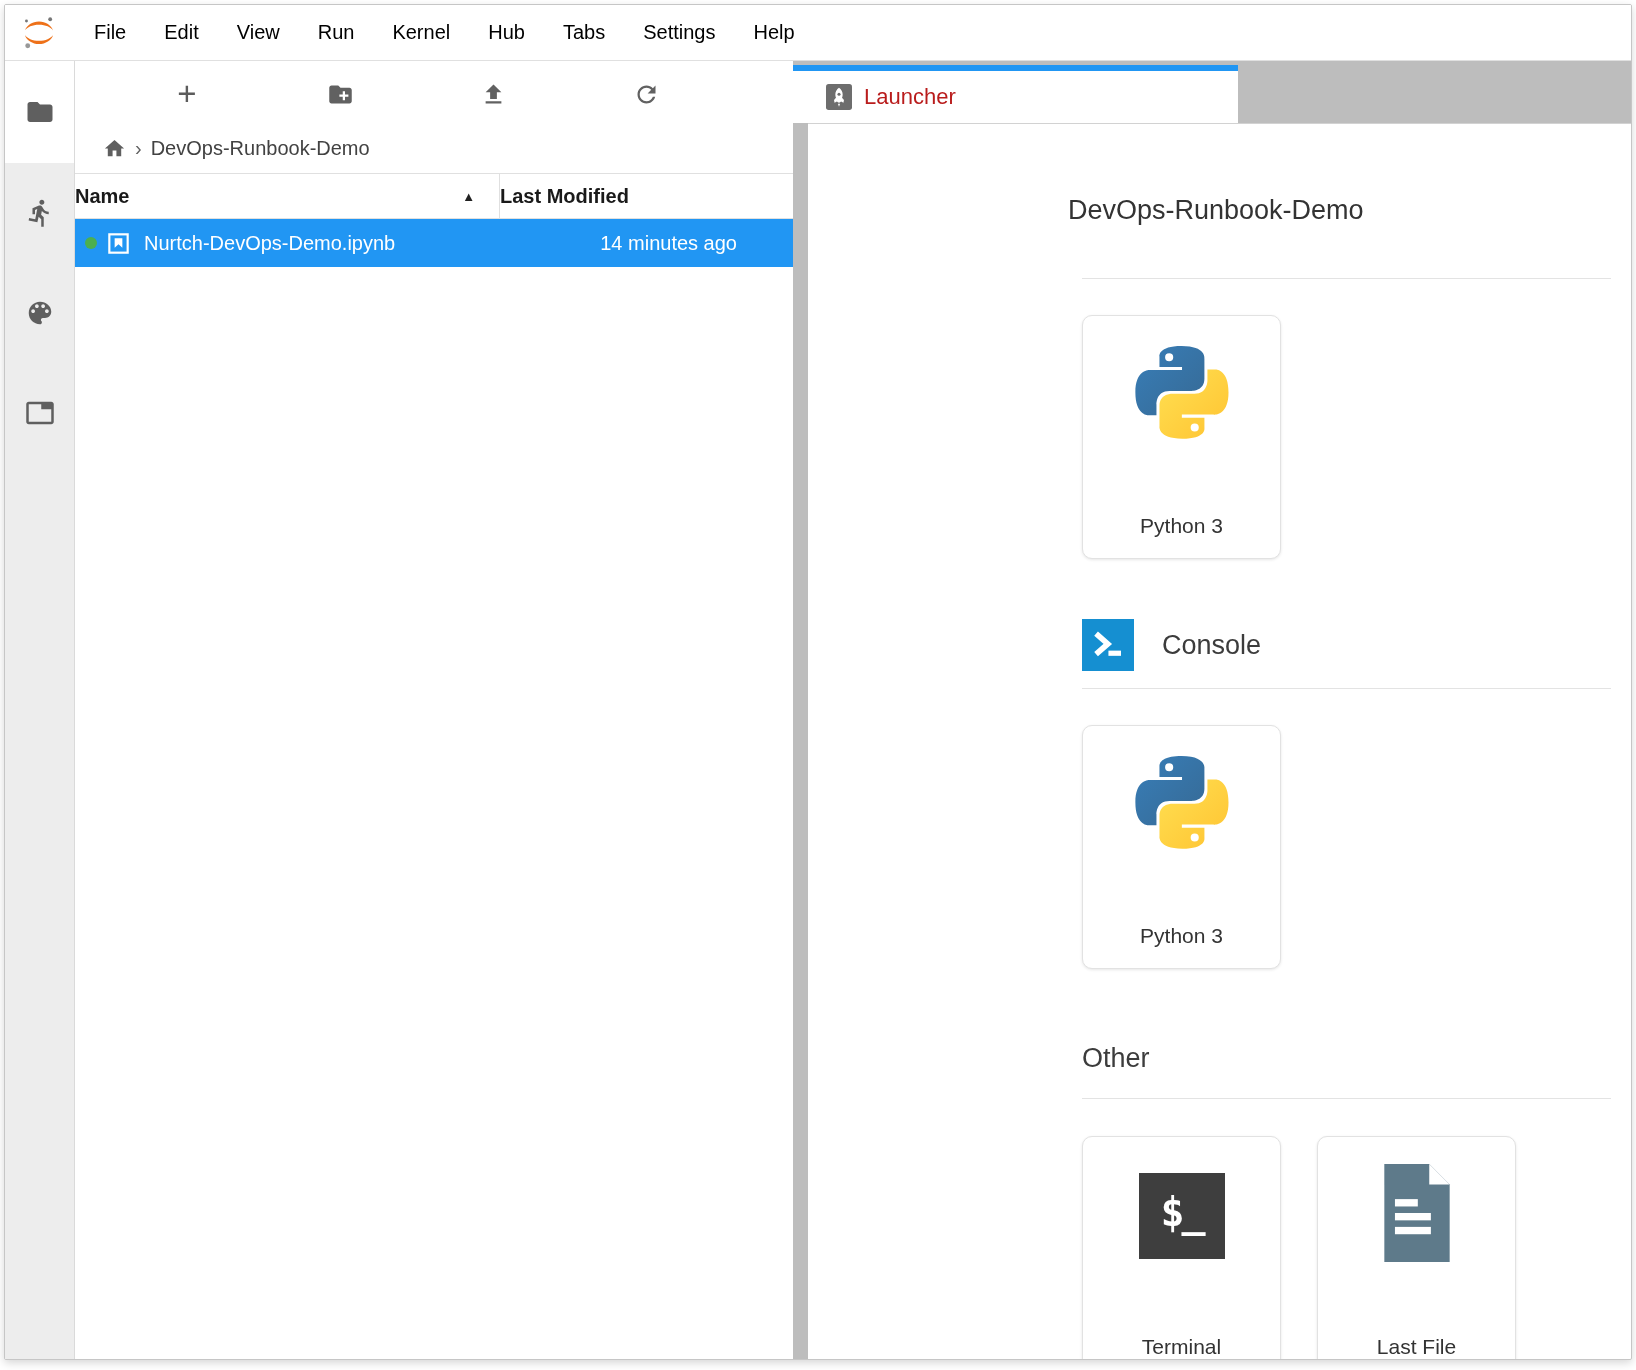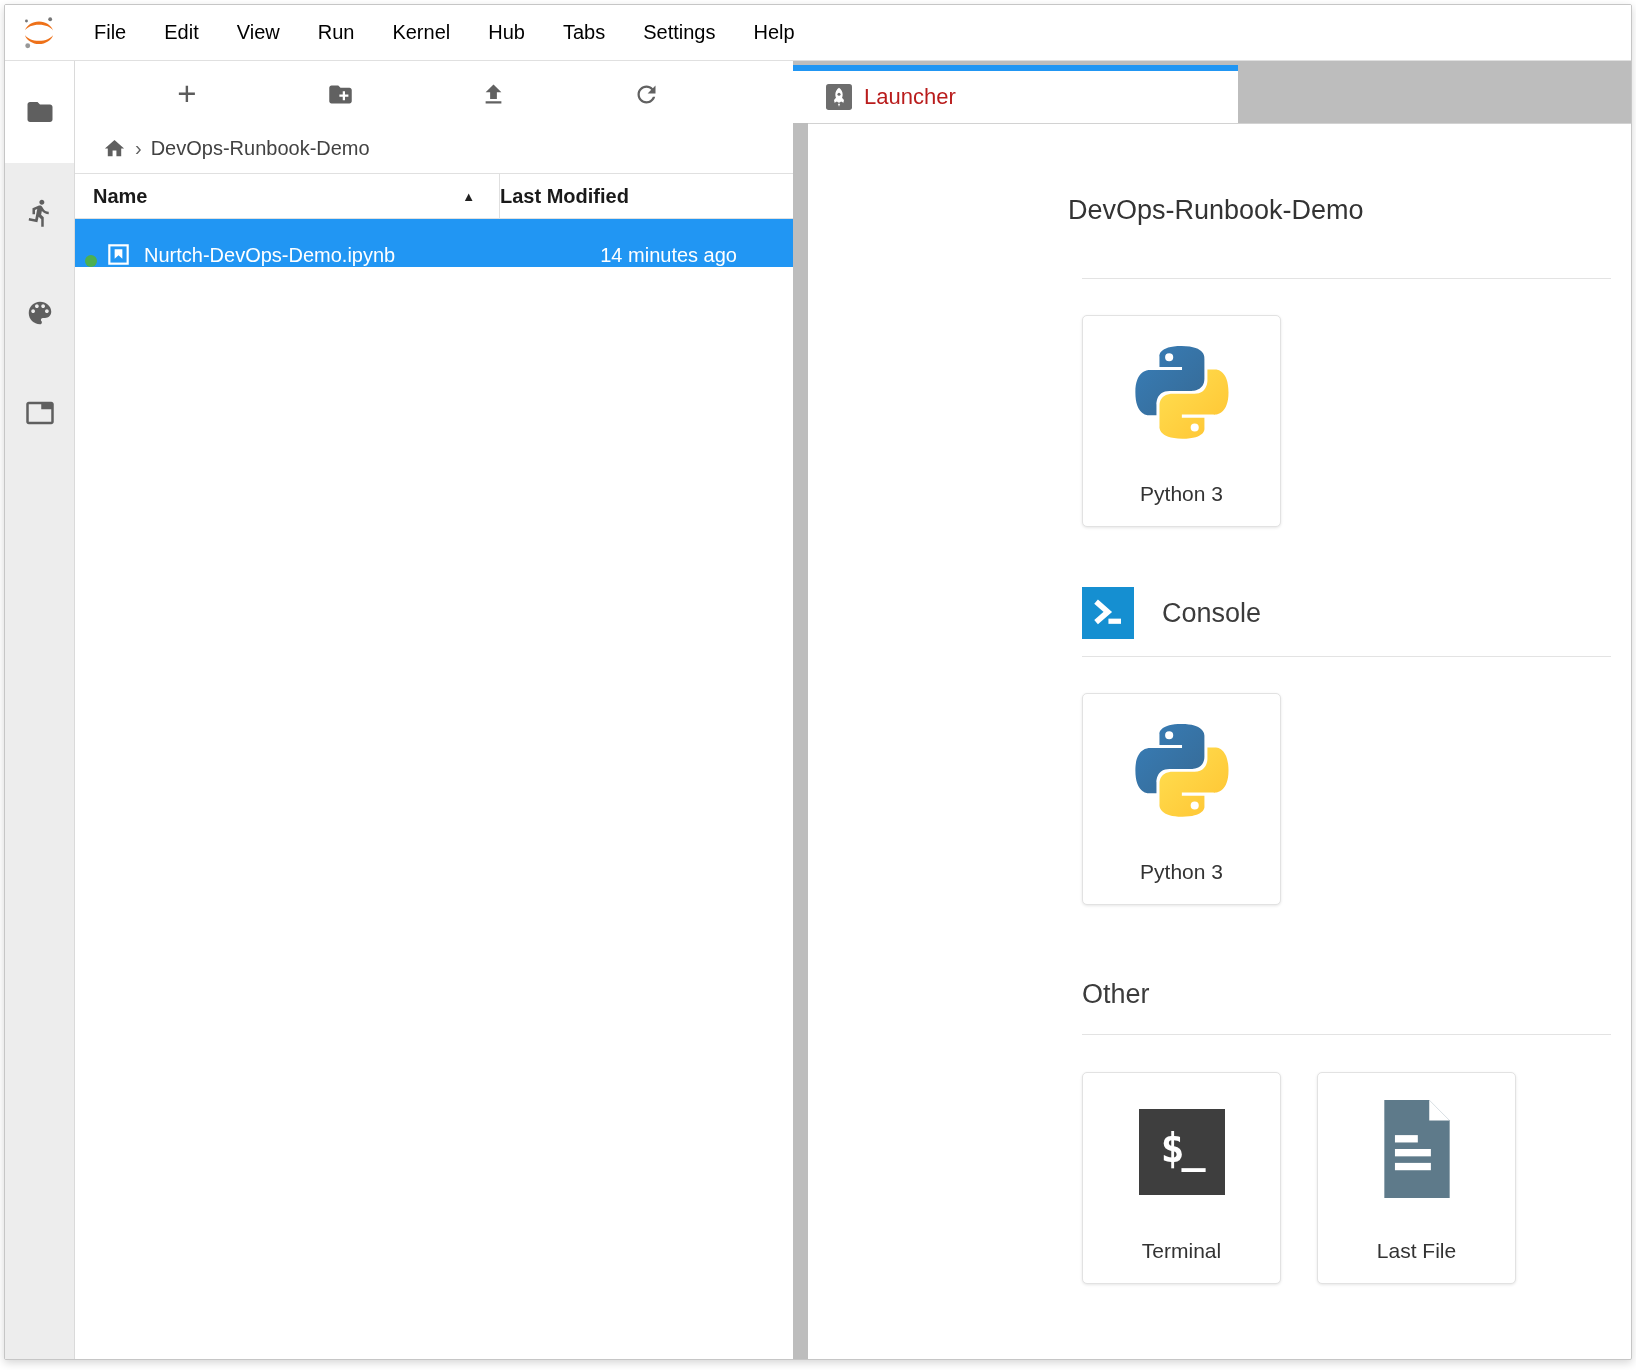--- a/index.html
+++ b/index.html
@@ -70,27 +70,27 @@
   .fb-breadcrumb svg { width: 23px; height: 23px; fill: #5f5f5f; }
   .crumb-sep { margin: 0 9px; color: #616161; font-size: 20px; }
   .fb-header {
     height: 46px; flex: 0 0 46px;
     border-top: 1px solid #e0e0e0; border-bottom: 1px solid #e0e0e0;
     display: flex; align-items: stretch;
     font-size: 20px; font-weight: bold; color: #1a1a1a;
   }
   .col-name {
     width: 425px; display: flex; align-items: center;
-    padding-left: 18px; border-right: 1px solid #e0e0e0;
+    border-right: 1px solid #e0e0e0;
   }
   .sort-arrow { margin-left: auto; margin-right: 24px; font-size: 13px; color: #212121; }
   .col-mod { flex: 1; display: flex; align-items: center; justify-content: flex-start; padding-right: 56px; }
   .fb-row {
     height: 48px; flex: 0 0 48px;
-    display: flex; align-items: flex-end;
+    display: flex; align-items: center;
     padding-left: 10px;
     font-size: 20px; font-weight: 500;
   }
   .fb-row.selected { background: #2196f3; color: #fff; }
   .run-dot { width: 12px; height: 12px; border-radius: 50%; background: #4caf50; flex: 0 0 12px; }
   .nb-icon-white { width: 25px; height: 25px; margin-left: 9px; }
   .fb-name { margin-left: 13px; }
   .fb-mod { margin-left: auto; padding-right: 56px; }
 
   
@@ -119,22 +119,22 @@
   .l-head-ic { width: 54px; height: 52px; display: flex; margin-right: 26px; }
   .l-head-label { font-size: 27px; color: #3c3c3c; }
   .l-rule { border: none; border-top: 1px solid #e3e3e3; margin: 17px 0 0 0; }
   .l-cards { display: flex; gap: 36px; margin-top: 36px; }
   .sec-notebook { margin-bottom: 60px; }
   .sec-console { margin-bottom: 74px; }
   .sec-other .l-rule { margin-top: 24px; }
   .sec-other .l-cards { margin-top: 37px; }
 
   .card {
-    width: 199px; height: 212px;
-    background: #fff; border: 1px solid #e2e2e2; border-radius: 5px;
+    width: 199px; height: 244px;
+    background: #fff; border: 1px solid #e2e2e2; border-radius: 10px;
     box-shadow: 0 1px 3px rgba(0,0,0,.1);
     position: relative;
     display: flex; flex-direction: column; align-items: center;
     cursor: pointer;
   }
   .card-ic { margin-top: 27px; height: 98px; display: flex; align-items: center; justify-content: center; }
   .card-label { position: absolute; bottom: 20px; font-size: 21px; color: #333; }
   .terminal-box {
     width: 86px; height: 86px; margin-top: 6px;
     background: #3e3e3e; color: #fff;

